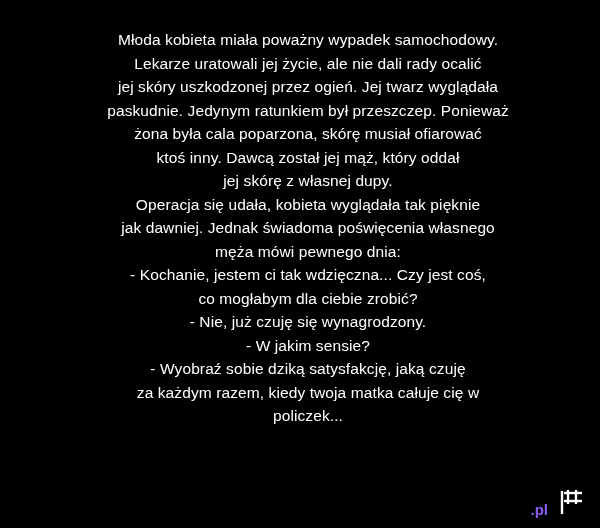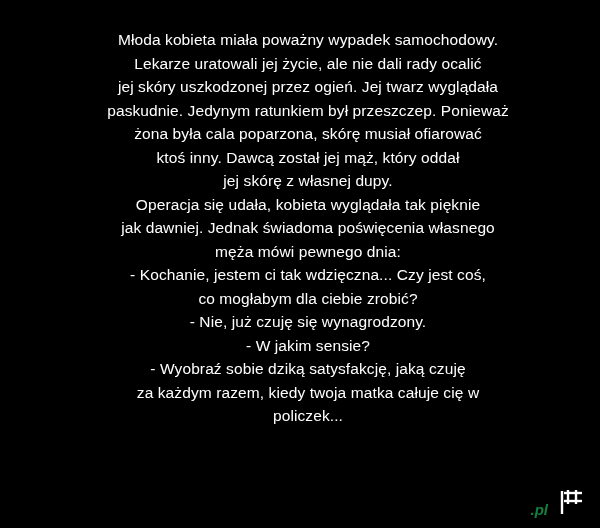--- a/index.html
+++ b/index.html
@@ -47,24 +47,23 @@
     color: #ffffff;
     font-family: "Liberation Sans", sans-serif;
     font-weight: bold;
   }
   .brand-main {
     font-size: 26px;
     letter-spacing: -0.5px;
   }
   .brand-suffix {
     font-size: 15px;
-    color: #15803d;
+    color: #8b5cf6;
     font-weight: bold;
     margin-left: 14px;
-    font-style: italic;
   }
   .brand-mark {
     width: 30px;
     height: 30px;
     position: relative;
     margin-left: 2px;
     margin-bottom: 1px;
   }
   .brand-mark svg {
     display: block;

